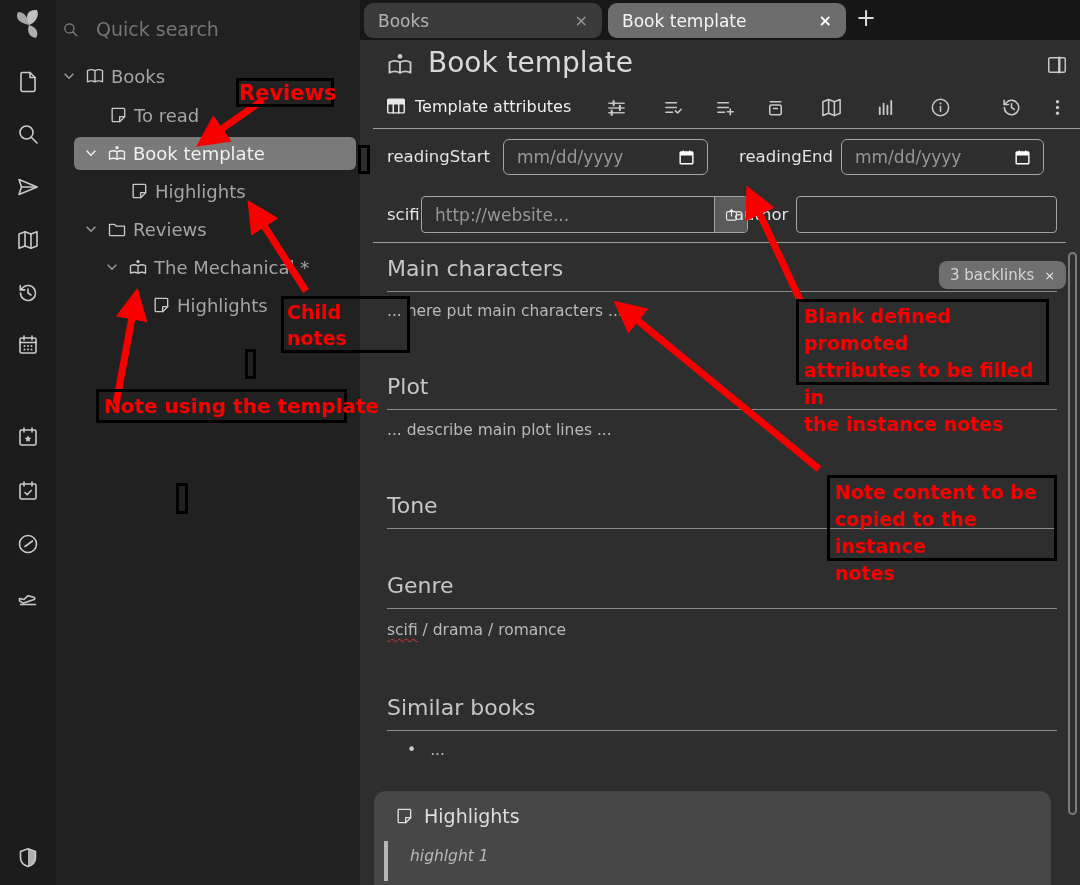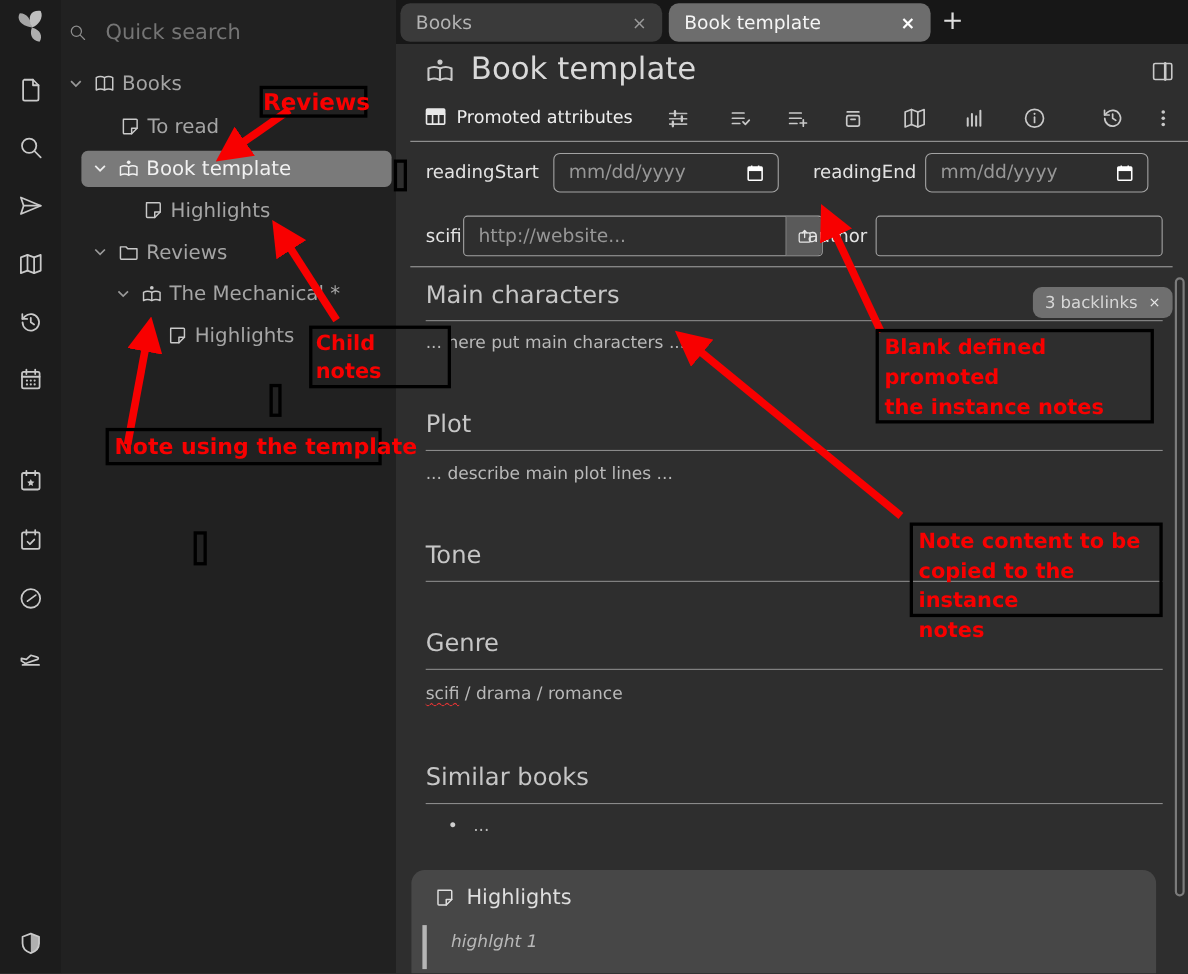--- a/index.html
+++ b/index.html
@@ -241,21 +241,21 @@
           <path d="M14.5 4v16" stroke-width="2.6"></path>
         </svg>
     </div>
 
     <div class="abs" style="left:25px;top:55px;display:flex;align-items:center;cursor:pointer;">
       <svg width="22" height="22" viewBox="0 0 24 24" class="ic" style="stroke:#e8e8e8">
         <rect x="3" y="4.5" width="18" height="15" rx="1"></rect>
           <path d="M3 9.5h18M9 9.5V19.5M15 9.5V19.5"></path>
           <rect x="3" y="4.5" width="18" height="5" fill="#e8e8e8" stroke="none"></rect>
       </svg>
-      <span style="margin-left:8px;font-size:16px;color:#efefef;">Promoted attributes</span>
+      <span style="margin-left:8px;font-size:16px;color:#efefef;">Template attributes</span>
     </div>
     <div class="rbtn" style="left:245px;top:56px;">
       <svg width="23" height="23" viewBox="0 0 24 24" class="ic">
           <path d="M4 7.5h16M4 12.5h16M4 17.5h16" opacity=".9"></path>
           <path d="M9 5.3v4.4M15.5 10.3v4.4M7 15.3v4.4" stroke-width="2.2"></path>
         </svg>
     </div>
     <div class="rbtn" style="left:302px;top:56px;">
       <svg width="23" height="23" viewBox="0 0 24 24" class="ic">
           <path d="M4 7h11M4 12h11M4 17h7"></path>
@@ -400,20 +400,21 @@
   <div class="ann" style="left:236px;top:78px;width:98px;height:29px;font-size:21px;text-align:center;line-height:24px;">Reviews</div>
 
   <div class="ann" style="left:281px;top:296px;width:129px;height:57px;font-size:19px;line-height:26px;padding-left:3px;">
     <div>Child notes</div>
   </div>
 
   <div class="ann" style="left:96px;top:389px;width:251px;height:34px;font-size:20px;line-height:29px;padding-left:5px;white-space:nowrap;">Note using the template</div>
 
   <div class="ann" style="left:796px;top:299px;width:253px;height:86px;font-size:19px;line-height:27px;padding:1px 0 0 5px;">
     <div>Blank defined promoted</div>
+    <div>attributes to be filled in</div>
     <div>the instance notes</div>
   </div>
 
   <div class="ann" style="left:827px;top:475px;width:230px;height:86px;font-size:19px;line-height:27px;padding:1px 0 0 5px;">
     <div>Note content to be</div>
     <div>copied to the instance</div>
     <div>notes</div>
   </div>
 
   <div class="tofu" style="left:358px;top:145px;width:12px;height:29px;"></div>

